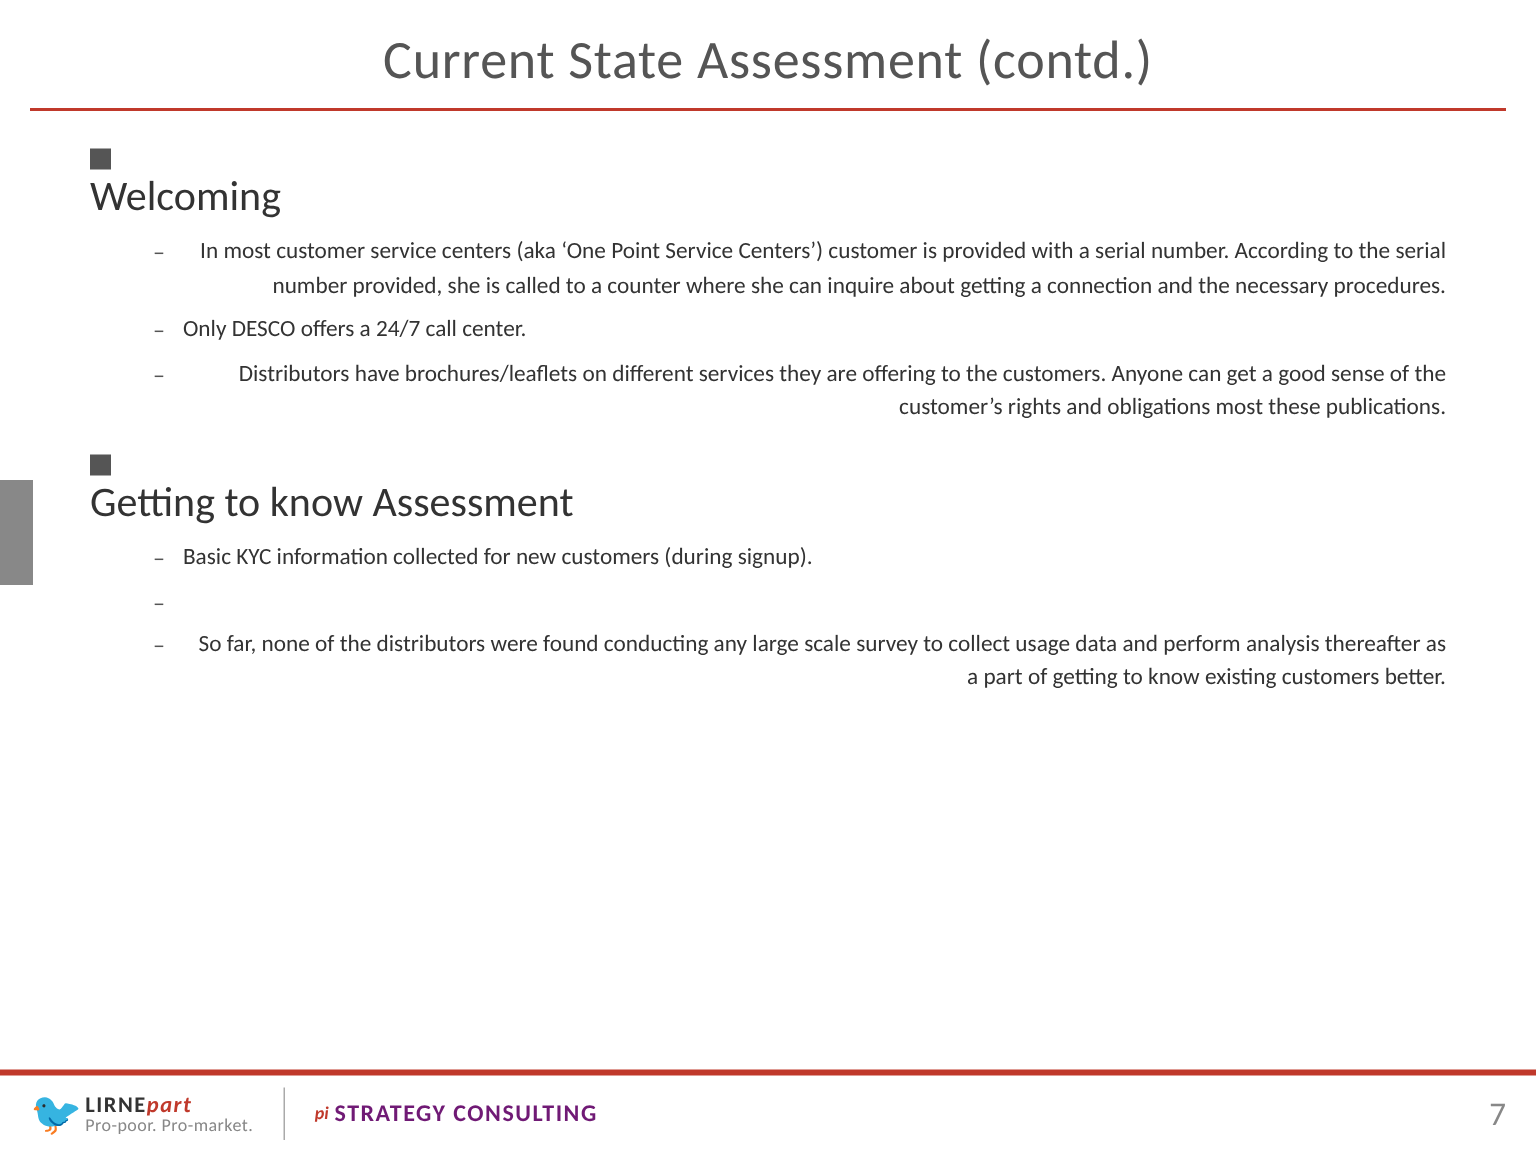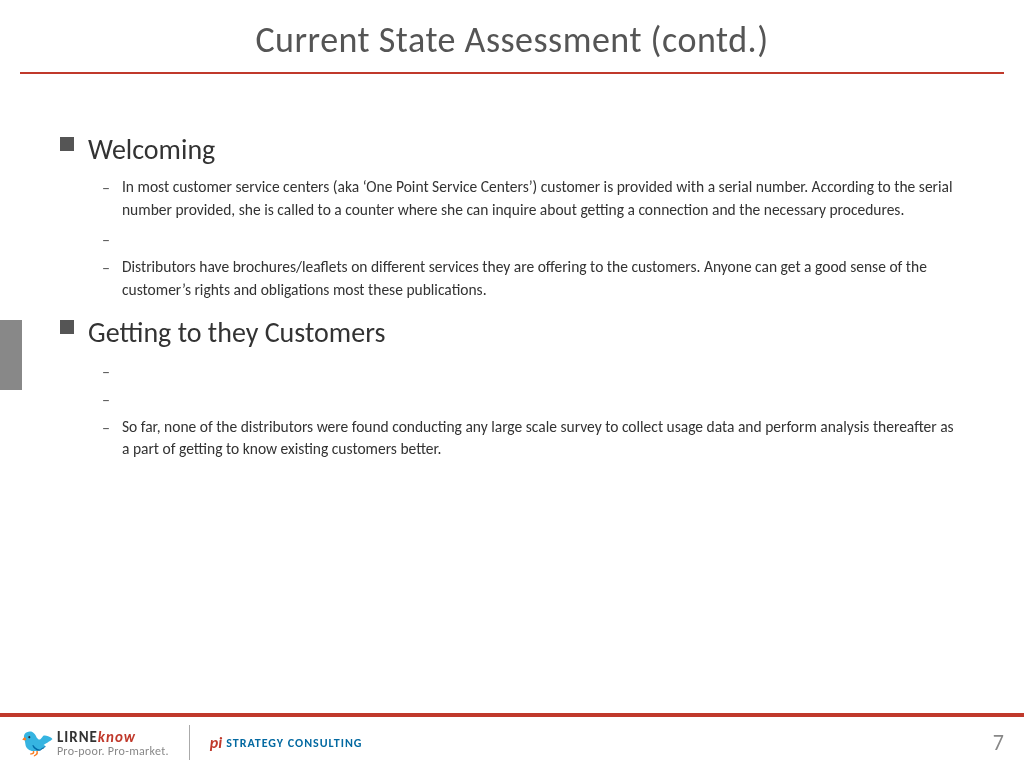--- a/index.html
+++ b/index.html
@@ -17,21 +17,20 @@
       position: relative;
     }
 
     .slide {
       width: 1024px;
       height: 768px;
       background: #ffffff;
       display: flex;
       flex-direction: column;
       position: relative;
-      gap: 38px;
     }
 
     .header {
       padding: 18px 50px 10px 50px;
       border-bottom: 2px solid #c0392b;
       margin: 0 20px;
     }
 
     .header h1 {
       font-size: 36px;
@@ -48,20 +47,21 @@
     }
 
     .bullet-section {
       margin-bottom: 14px;
     }
 
     .main-bullet {
       display: flex;
       align-items: flex-start;
       margin-bottom: 8px;
+      flex-direction: column;
     }
 
     .bullet-square {
       width: 14px;
       height: 14px;
       background: #555555;
       margin-right: 14px;
       margin-top: 5px;
       flex-shrink: 0;
     }
@@ -89,20 +89,21 @@
       margin-right: 12px;
       margin-top: 2px;
       flex-shrink: 0;
       font-weight: 300;
     }
 
     .sub-bullet-text {
       font-size: 15.5px;
       color: #333333;
       line-height: 1.45;
+      text-align: right;
     }
 
     .footer {
       display: flex;
       align-items: center;
       justify-content: space-between;
       padding: 8px 20px 8px 20px;
       border-top: 4px solid #c0392b;
       background: #ffffff;
     }
@@ -153,29 +154,29 @@
       margin: 0 10px;
     }
 
     .logo-pi {
       display: flex;
       align-items: center;
       gap: 4px;
     }
 
     .logo-pi-text {
-      font-size: 16px;
+      font-size: 12px;
       font-style: italic;
       color: #c0392b;
       font-weight: 600;
     }
 
     .logo-strategy {
-      font-size: 12px;
-      color: #0369a1;
+      font-size: 16px;
+      color: #701a75;
       font-weight: 600;
       letter-spacing: 1px;
       text-transform: uppercase;
     }
 
     .page-number {
       font-size: 22px;
       color: #888888;
       font-weight: 300;
     }
@@ -205,55 +206,57 @@
           <div class="bullet-square"></div>
           <span class="main-bullet-text">Welcoming</span>
         </div>
         <div class="sub-bullets">
           <div class="sub-bullet">
             <span class="sub-bullet-dash">–</span>
             <span class="sub-bullet-text">In most customer service centers (aka ‘One Point Service Centers’) customer is provided with a serial number. According to the serial number provided, she is called to a counter where she can inquire about getting a connection and the necessary procedures.</span>
           </div>
           <div class="sub-bullet">
             <span class="sub-bullet-dash">–</span>
+            <span class="sub-bullet-text">Only DESCO offers a 24/7 call center.</span>
           </div>
           <div class="sub-bullet">
             <span class="sub-bullet-dash">–</span>
             <span class="sub-bullet-text">Distributors have brochures/leaflets on different services they are offering to the customers. Anyone can get a good sense of the customer’s rights and obligations most these publications.</span>
           </div>
         </div>
       </div>
       <div class="bullet-section">
         <div class="main-bullet">
           <div class="bullet-square"></div>
-          <span class="main-bullet-text">Getting to they Customers</span>
+          <span class="main-bullet-text">Getting to know Assessment</span>
         </div>
         <div class="sub-bullets">
           <div class="sub-bullet">
             <span class="sub-bullet-dash">–</span>
+            <span class="sub-bullet-text">Basic KYC information collected for new customers (during signup).</span>
           </div>
           <div class="sub-bullet">
             <span class="sub-bullet-dash">–</span>
           </div>
           <div class="sub-bullet">
             <span class="sub-bullet-dash">–</span>
             <span class="sub-bullet-text">So far, none of the distributors were found conducting any large scale survey to collect usage data and perform analysis thereafter as a part of getting to know existing customers better.</span>
           </div>
         </div>
       </div>
     </div>
 
   <div class="side-accent"></div>
 
   <div class="footer">
     <div class="footer-logo">
       <div class="logo-lirne">
         <span class="logo-bird">🐦</span>
         <div>
-          <span class="logo-text-lirne"><span>LIRNE</span><span class="logo-text-asia">know</span></span>
+          <span class="logo-text-lirne"><span>LIRNE</span><span class="logo-text-asia">part</span></span>
           <span class="logo-tagline">Pro-poor. Pro-market.</span>
         </div>
       </div>
       <div class="logo-divider"></div>
       <div class="logo-pi">
         <span class="logo-pi-text">pi</span>
         <span class="logo-strategy">STRATEGY CONSULTING</span>
       </div>
     </div>
     <span class="page-number">7</span>

